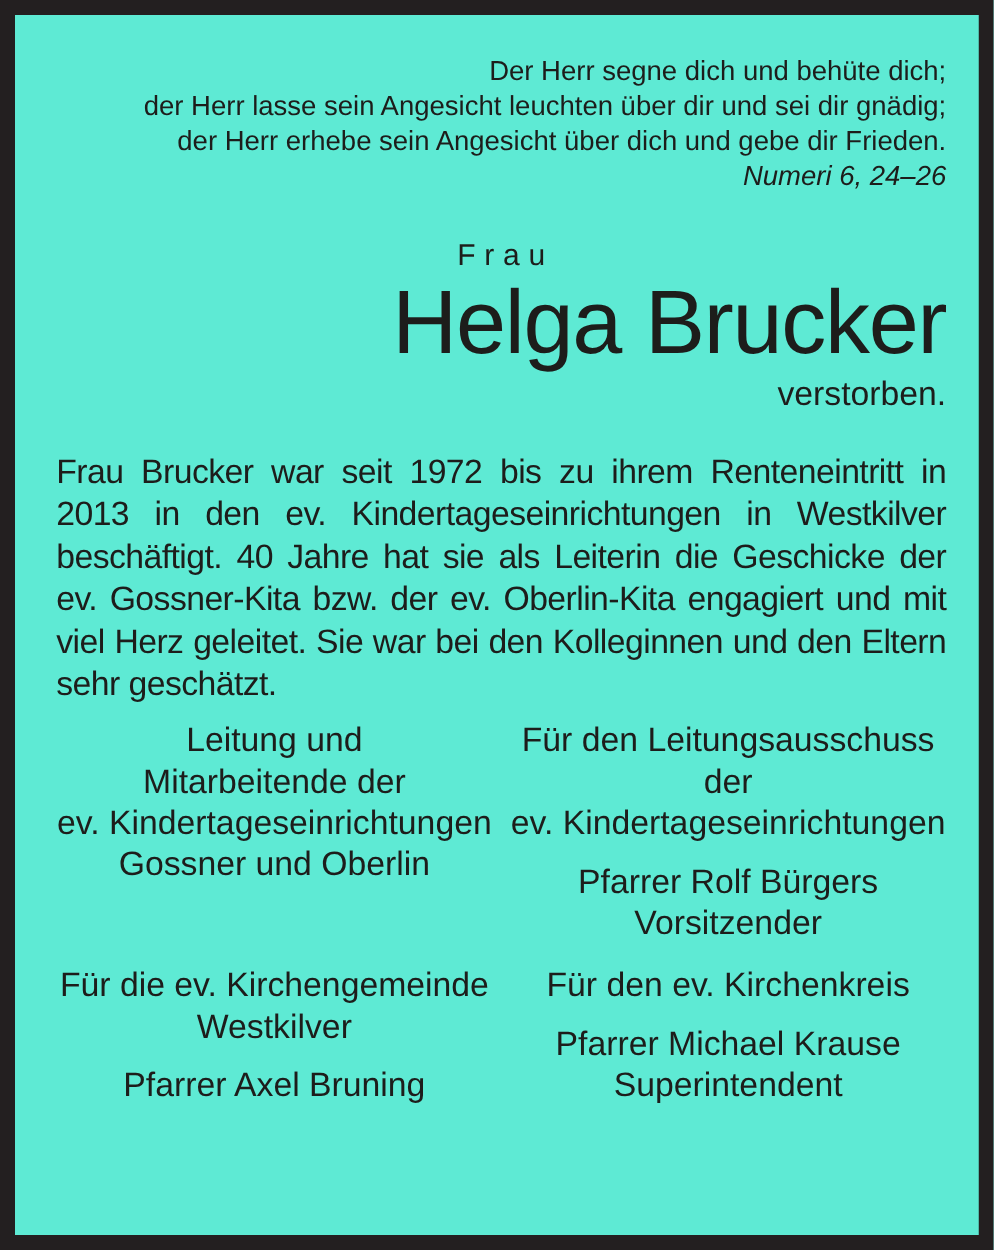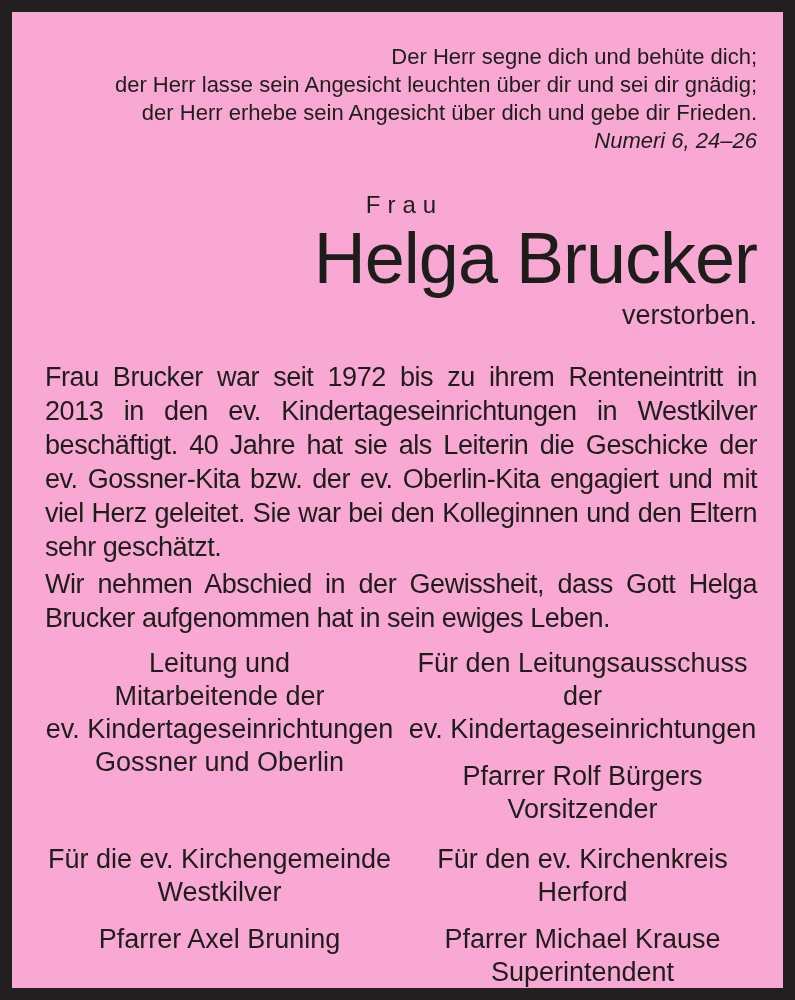--- a/index.html
+++ b/index.html
@@ -8,21 +8,21 @@
     width: 795px;
     height: 1000px;
     background: #ffffff;
     color: #1d1d1b;
     font-family: "Liberation Sans", sans-serif;
   }
   .frame {
     width: 795px;
     height: 1000px;
     border: 12px solid #231f20;
-    background: #f9a8d4;
+    background: #5eead4;
     padding: 31px 26px 0 33px;
     overflow: hidden;
   }
   .blessing {
     font-size: 22px;
     line-height: 28px;
     text-align: right;
   }
   .blessing-attribution { font-style: italic; }
   .date-line {
@@ -87,21 +87,20 @@
 
 
   <div class="salutation">Frau</div>
 
   <h1 class="name">Helga Brucker</h1>
 
   <div class="status-word">verstorben.</div>
 
   <p class="body-par">Frau Brucker war seit 1972 bis zu ihrem Renteneintritt in 2013 in den ev. Kindertageseinrichtungen in Westkilver beschäftigt. 40 Jahre hat sie als Leiterin die Geschicke der ev. Gossner-Kita bzw. der ev. Oberlin-Kita engagiert und mit viel Herz geleitet. Sie war bei den Kolleginnen und den Eltern sehr geschätzt.</p>
 
-  <p class="body-par second">Wir nehmen Abschied in der Gewissheit, dass Gott Helga Brucker aufgenommen hat in sein ewiges Leben.</p>
 
   <div class="sig-grid">
 
     <div class="sig-block">
       <div>Leitung und</div>
       <div>Mitarbeitende der</div>
       <div>ev. Kindertageseinrichtungen</div>
       <div>Gossner und Oberlin</div>
     </div>
 
@@ -117,21 +116,20 @@
     <div class="sig-block">
       <div>Für die ev. Kirchengemeinde</div>
       <div>Westkilver</div>
       <div class="sig-person">
         <div>Pfarrer Axel Bruning</div>
       </div>
     </div>
 
     <div class="sig-block">
       <div>Für den ev. Kirchenkreis</div>
-      <div>Herford</div>
       <div class="sig-person">
         <div>Pfarrer Michael Krause</div>
         <div>Superintendent</div>
       </div>
     </div>
 
   </div>
 
 </div>
 

